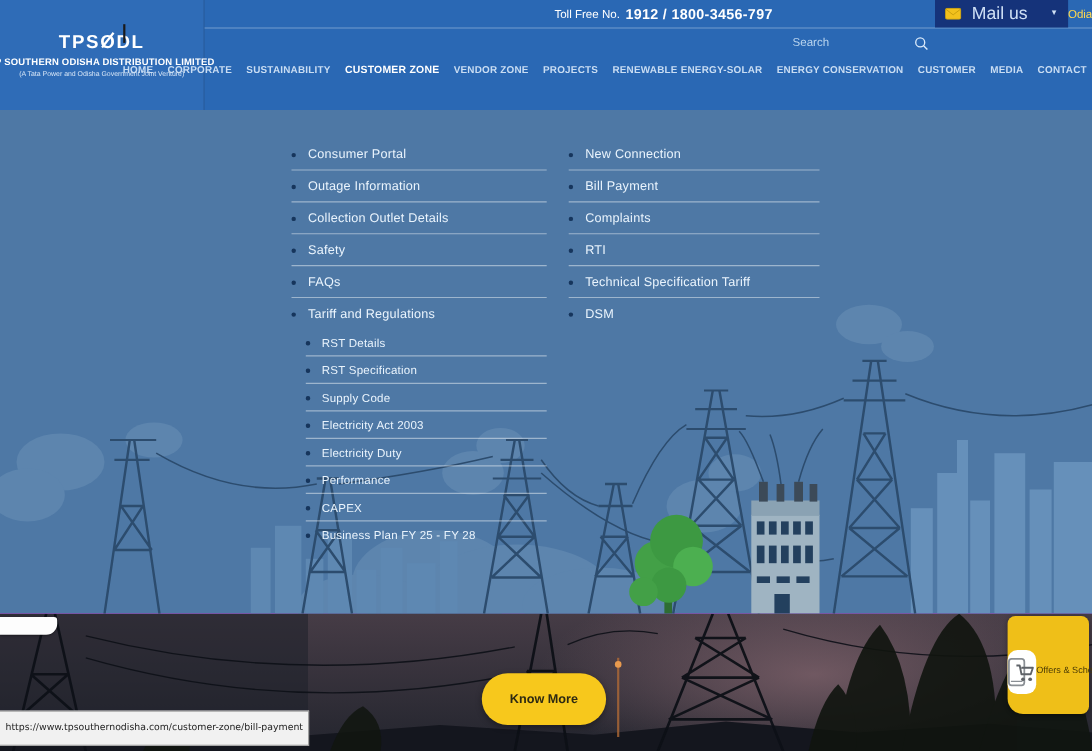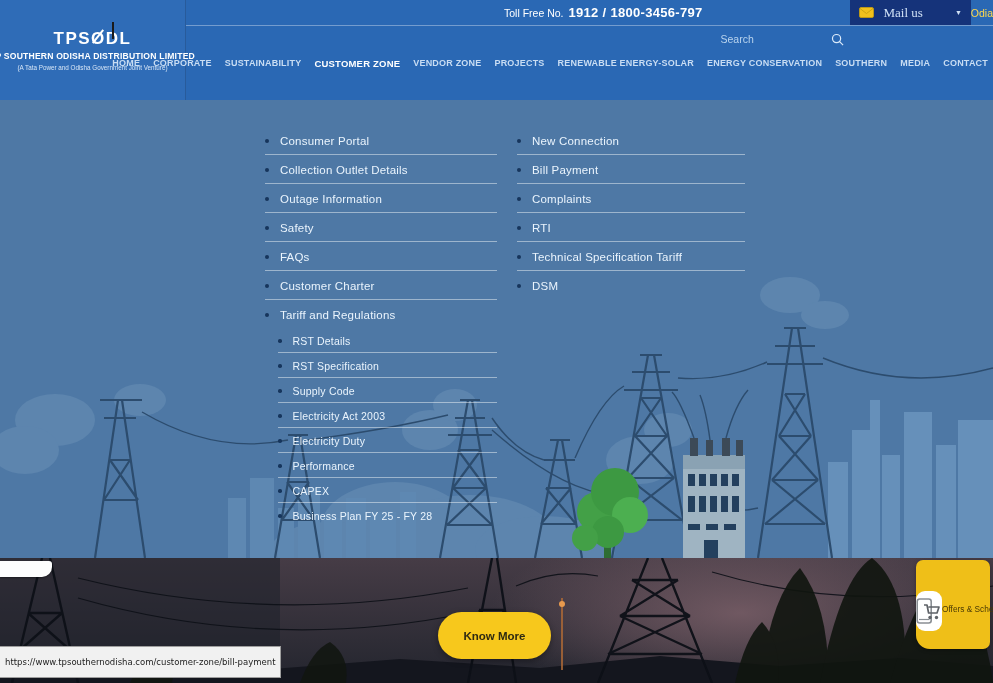--- a/index.html
+++ b/index.html
@@ -21,21 +21,21 @@
   .topbar { position:absolute; left:186px; top:0; right:0; height:26px; display:flex; align-items:stretch; border-bottom:1px solid rgba(255,255,255,.35);justify-content:center; }
   .tollfree { display:flex; align-items:center; margin-left:318px; white-space:nowrap; color:#ffffff; }
   .tollfree .tf-label { font-size:10.5px; margin-right:5px; }
   .tollfree .tf-num { font-size:13px; font-weight:bold; letter-spacing:.3px; }
   .searchbox { display:flex; align-items:center; width:136px; margin-left:12px; padding:0 6px;margin-top:39px; }
   .searchbox input { flex:1; min-width:0; background:transparent; border:none; outline:none; color:#e8f2fd; font-size:10.5px; font-family:"Liberation Sans",sans-serif; }
   .searchbox input::placeholder { color:#b9d4ee; }
   .search-icon { width:13px; height:13px; flex:0 0 auto; }
   .mailus { display:flex; align-items:center; background:#15337a; width:148px; padding:0 9px; }
   .mail-icon { width:15px; height:11px; flex:0 0 auto; }
-  .mailus .mail-label { color:#cfe0f5; font-size:13px; margin-left:9px; flex:1;font-family:Liberation Serif, serif; }
+  .mailus .mail-label { color:#cfe0f5; font-size:16px; margin-left:9px; flex:1; }
   .mailus .caret { color:#cfe0f5; font-size:7px; }
   .lang { display:flex; align-items:center; justify-content:center; flex:1; color:#ffd84d; font-size:10.5px; }
 
   .nav-row { position:absolute; left:186px; right:0; top:50px; height:26px; display:flex; align-items:center;
     justify-content:flex-end; gap:13px; padding-right:5px; }
   .nav-item { color:#c9ddf3; font-size:9px; font-weight:bold; letter-spacing:.2px; white-space:nowrap; cursor:pointer; }
   .nav-item.active { color:#ffffff; font-size:9.5px; }
 
   
   .mega { position:absolute; left:0; top:100px; width:993px; height:458px; background:#d946ef; overflow:hidden; z-index:10; }
@@ -107,21 +107,21 @@
 
     <div class="nav-row">
         <div class="nav-item">HOME</div>
         <div class="nav-item">CORPORATE</div>
         <div class="nav-item">SUSTAINABILITY</div>
         <div class="nav-item active">CUSTOMER ZONE</div>
         <div class="nav-item">VENDOR ZONE</div>
         <div class="nav-item">PROJECTS</div>
         <div class="nav-item">RENEWABLE ENERGY-SOLAR</div>
         <div class="nav-item">ENERGY CONSERVATION</div>
-        <div class="nav-item">SOUTHERN</div>
+        <div class="nav-item">CUSTOMER</div>
         <div class="nav-item">MEDIA</div>
         <div class="nav-item">CONTACT</div>
       </div>
   </div>
 
   <div class="mega">
 
     <svg class="mega-illustration" viewBox="0 0 993 458" preserveAspectRatio="none">
       <rect x="0" y="0" width="993" height="458" fill="#4e78a5"></rect>
 
@@ -229,37 +229,33 @@
       </g>
     </svg>
 
     <div class="menu-col col1">
         <div class="menu-item">
           <span class="bullet"></span>
           <span class="mlabel">Consumer Portal</span>
         </div>
         <div class="menu-item">
           <span class="bullet"></span>
+          <span class="mlabel">Outage Information</span>
+        </div>
+        <div class="menu-item">
+          <span class="bullet"></span>
           <span class="mlabel">Collection Outlet Details</span>
         </div>
         <div class="menu-item">
           <span class="bullet"></span>
-          <span class="mlabel">Outage Information</span>
-        </div>
-        <div class="menu-item">
-          <span class="bullet"></span>
           <span class="mlabel">Safety</span>
         </div>
         <div class="menu-item">
           <span class="bullet"></span>
           <span class="mlabel">FAQs</span>
-        </div>
-        <div class="menu-item">
-          <span class="bullet"></span>
-          <span class="mlabel">Customer Charter</span>
         </div>
         <div class="menu-item parent">
           <span class="bullet"></span>
           <span class="mlabel">Tariff and Regulations</span>
         </div>
         <div class="sub-list">
           <div class="menu-item">
             <span class="bullet"></span>
             <span class="mlabel">RST Details</span>
           </div>

